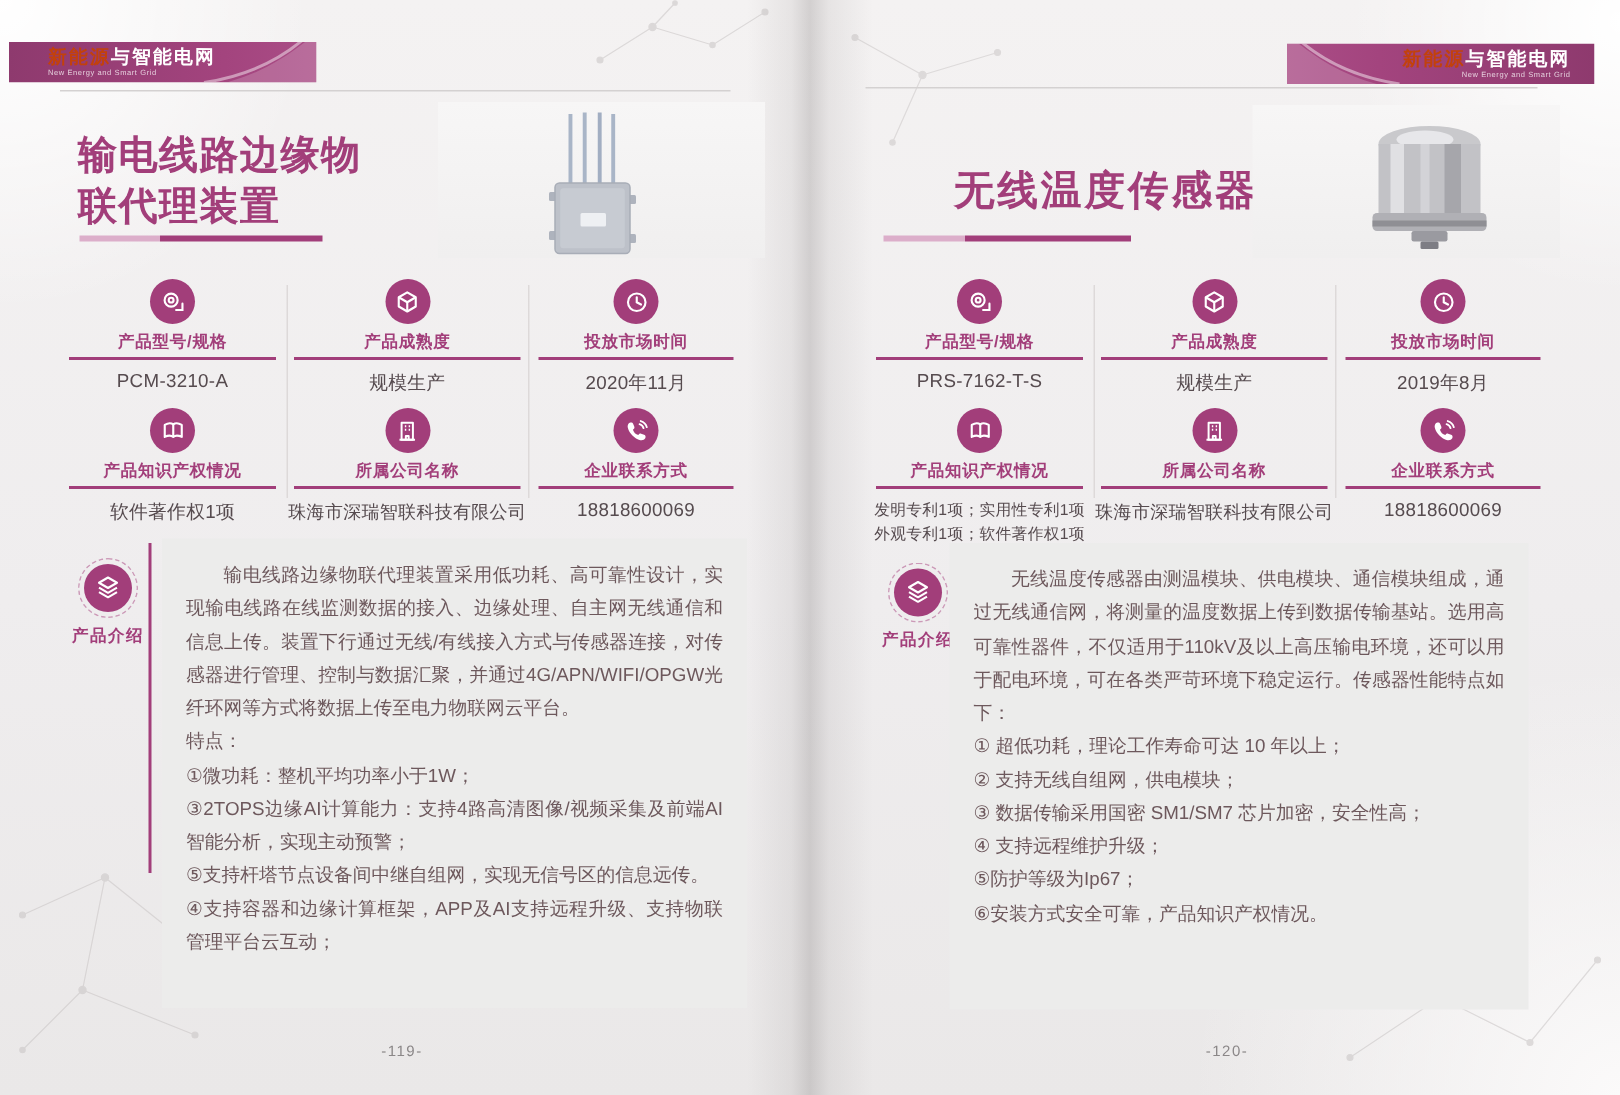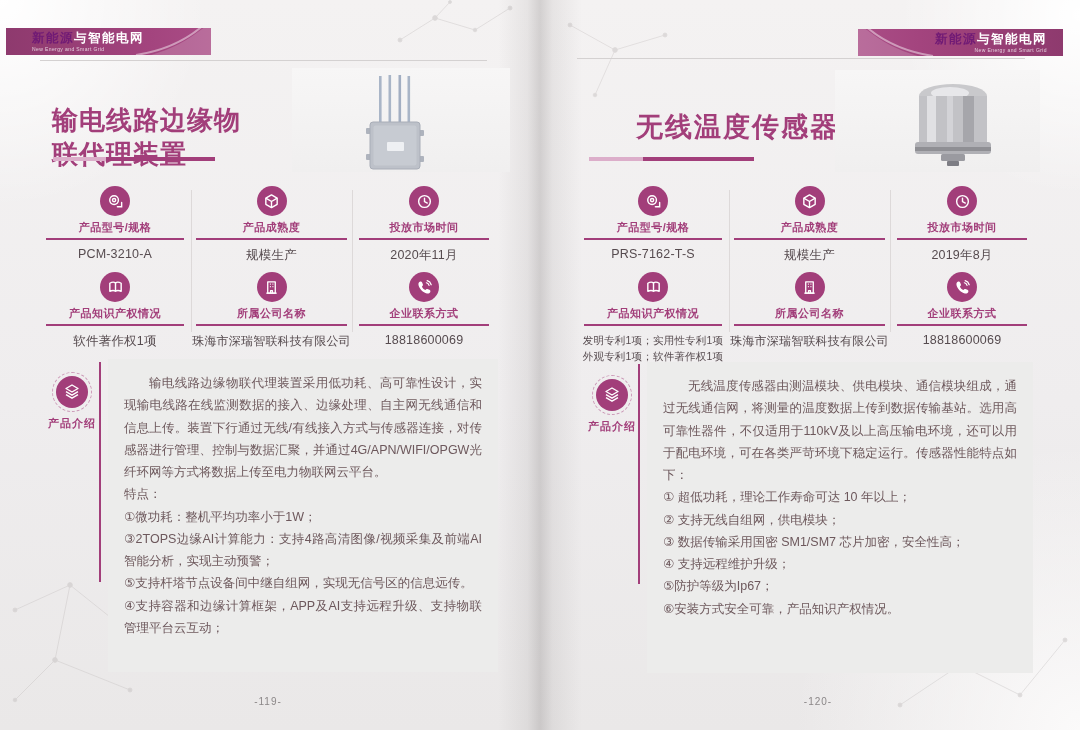--- a/index.html
+++ b/index.html
@@ -24,21 +24,21 @@
   
   .banner{position:absolute;height:27px;overflow:hidden;color:#fff;}
   .banner .banner-bg{position:absolute;inset:0;background:linear-gradient(90deg,#8e3a6e 0%,#a3447e 70%,#aa4d86 100%);}
   .banner.right-side .banner-bg{background:linear-gradient(270deg,#8e3a6e 0%,#a3447e 70%,#aa4d86 100%);}
   .banner .swoosh{position:absolute;top:0;height:27px;width:80px;}
   .banner .swoosh.at-right{right:0;}
   .banner .swoosh.at-left{left:0;transform:scaleX(-1);}
   .banner-inner{position:relative;padding:4px 12px 0 26px;}
   .banner.right-side .banner-inner{text-align:right;padding:4px 16px 0 12px;}
   .banner-title{font-size:12.5px;font-weight:bold;letter-spacing:1.5px;line-height:1;white-space:nowrap;}
-  .banner-title .gold{color:#701a75;}
+  .banner-title .gold{color:#c2410c;}
   .banner-sub{font-size:5px;opacity:.75;letter-spacing:.4px;margin-top:2px;line-height:1;}
   .hrule{position:absolute;height:1px;background:#d4d1d1;}
   
   .page-title{position:absolute;font-weight:bold;color:var(--accent);letter-spacing:1px;line-height:1.32;}
   .title-rule{position:absolute;height:3.5px;background:linear-gradient(90deg,#dcaeca 0%,#dcaeca 33%,var(--accent) 33%);}
   
   .photo{position:absolute;background:linear-gradient(180deg,#f7f6f6,#f0efef);display:flex;align-items:center;justify-content:center;}
   
   .grid{position:absolute;display:grid;grid-template-columns:150px 163px 142px;row-gap:8px;}
   .cell{display:flex;flex-direction:column;align-items:center;padding:0 6px;text-align:center;box-sizing:border-box;}
@@ -126,21 +126,21 @@
     <path d="M20,27 C45,20 60,10 80,-6 L80,27 Z" fill="rgba(255,255,255,0.18)"></path>
     <path d="M5,27 C38,22 62,8 78,-8" fill="none" stroke="rgba(255,255,255,0.45)" stroke-width="2"></path>
   </svg>
   <div class="banner-inner">
     <div class="banner-title"><span class="gold">新能源</span><span>与智能电网</span></div>
     <div class="banner-sub">New Energy and Smart Grid</div>
   </div>
 </div>
 <div class="hrule" style="left:40px;top:60px;width:447px;"></div>
 
-<div class="page-title" style="left:52px;top:103px;width:197px;font-size:26px;">输电线路边缘物联代理装置</div>
+<div class="page-title" style="left:52px;top:86px;width:197px;font-size:26px;">输电线路边缘物联代理装置</div>
 <div class="title-rule" style="left:53px;top:157px;width:162px;"></div>
 
 <div class="photo" style="left:292px;top:68px;width:218px;height:104px;">
   <svg width="218" height="104" viewBox="0 0 218 104">
     <rect x="87" y="8" width="2.6" height="50" fill="#a9b5c7"></rect>
     <rect x="96.5" y="7" width="2.6" height="51" fill="#a9b5c7"></rect>
     <rect x="106.5" y="7" width="2.6" height="51" fill="#a2aec2"></rect>
     <rect x="115.5" y="8" width="2.6" height="50" fill="#a9b5c7"></rect>
     <rect x="74" y="60" width="5" height="6" rx="1" fill="#aeb3bd"></rect>
     <rect x="74" y="86" width="5" height="6" rx="1" fill="#aeb3bd"></rect>
@@ -356,21 +356,21 @@
 <div class="intro-badge" style="left:596px;top:379px;">
   <svg viewBox="0 0 18 18" fill="none" stroke="#fff" stroke-width="1.4" stroke-linejoin="round">
     <path d="M9 2 L15 5.5 L9 9 L3 5.5 Z"></path>
       <path d="M3 8.7 L9 12.2 L15 8.7"></path>
       <path d="M3 11.7 L9 15.2 L15 11.7"></path>
   </svg>
 </div>
 <div class="intro-label" style="left:588px;top:419px;">产品介绍</div>
 <div class="vline" style="left:638px;top:364px;height:220px;"></div>
 
-<div class="desc-box" style="left:647px;top:362px;width:386px;height:311px;">
+<div class="desc-box" style="left:633px;top:362px;width:386px;height:311px;">
   <p class="para indent">无线温度传感器由测温模块、供电模块、通信模块组成，通过无线通信网，将测量的温度数据上传到数据传输基站。选用高可靠性器件，不仅适用于110kV及以上高压输电环境，还可以用于配电环境，可在各类严苛环境下稳定运行。传感器性能特点如下：</p>
   <p class="para">① 超低功耗，理论工作寿命可达 10 年以上；</p>
   <p class="para">② 支持无线自组网，供电模块；</p>
   <p class="para">③ 数据传输采用国密 SM1/SM7 芯片加密，安全性高；</p>
   <p class="para">④ 支持远程维护升级；</p>
   <p class="para">⑤防护等级为Ip67；</p>
   <p class="para">⑥安装方式安全可靠，产品知识产权情况。</p>
 </div>
 
 <div class="pagenum" style="left:788px;top:696px;">-120-</div>

